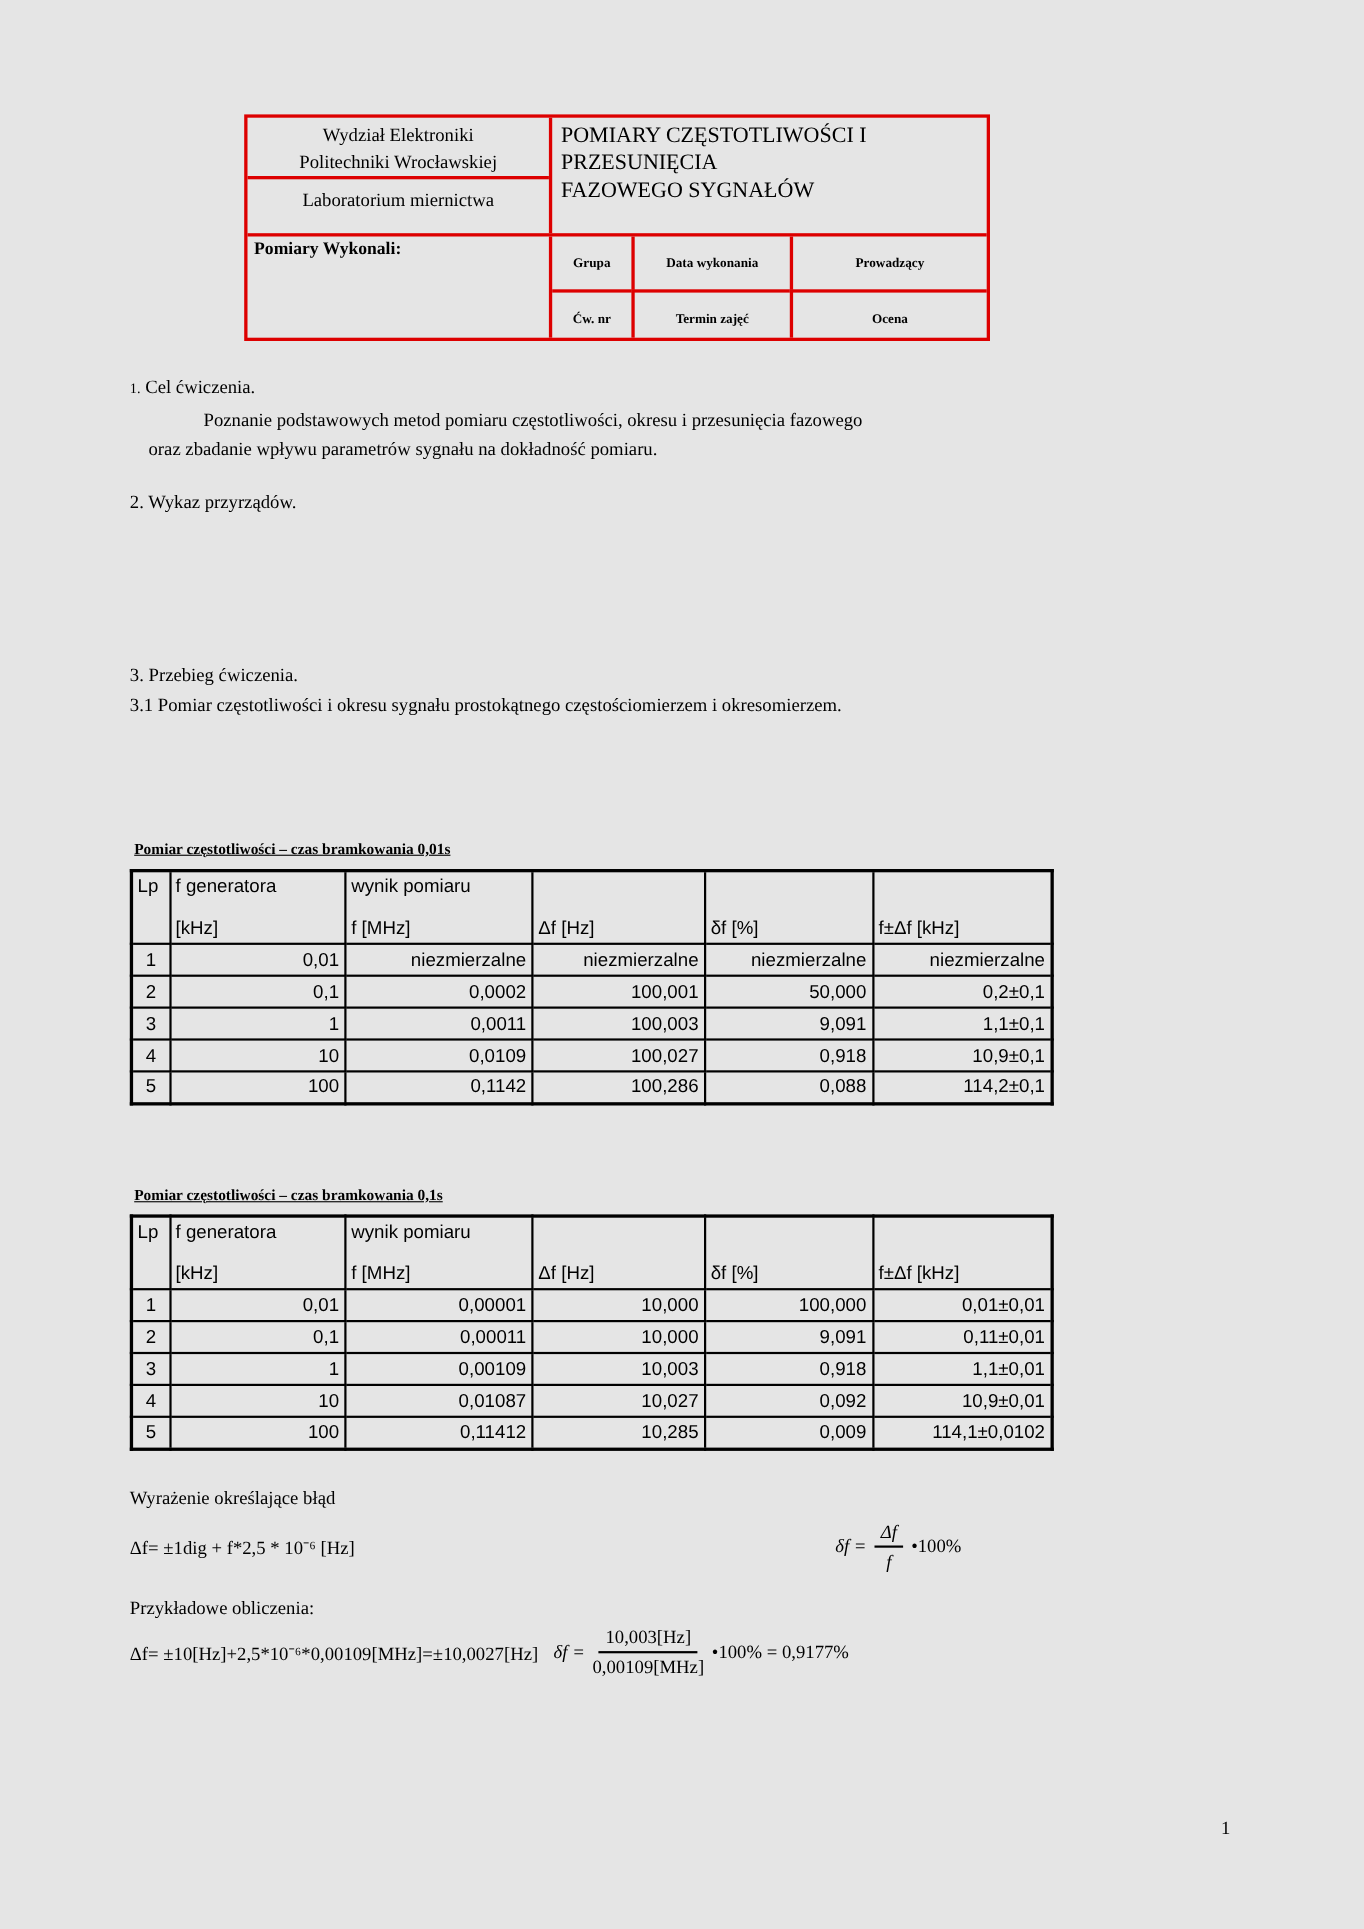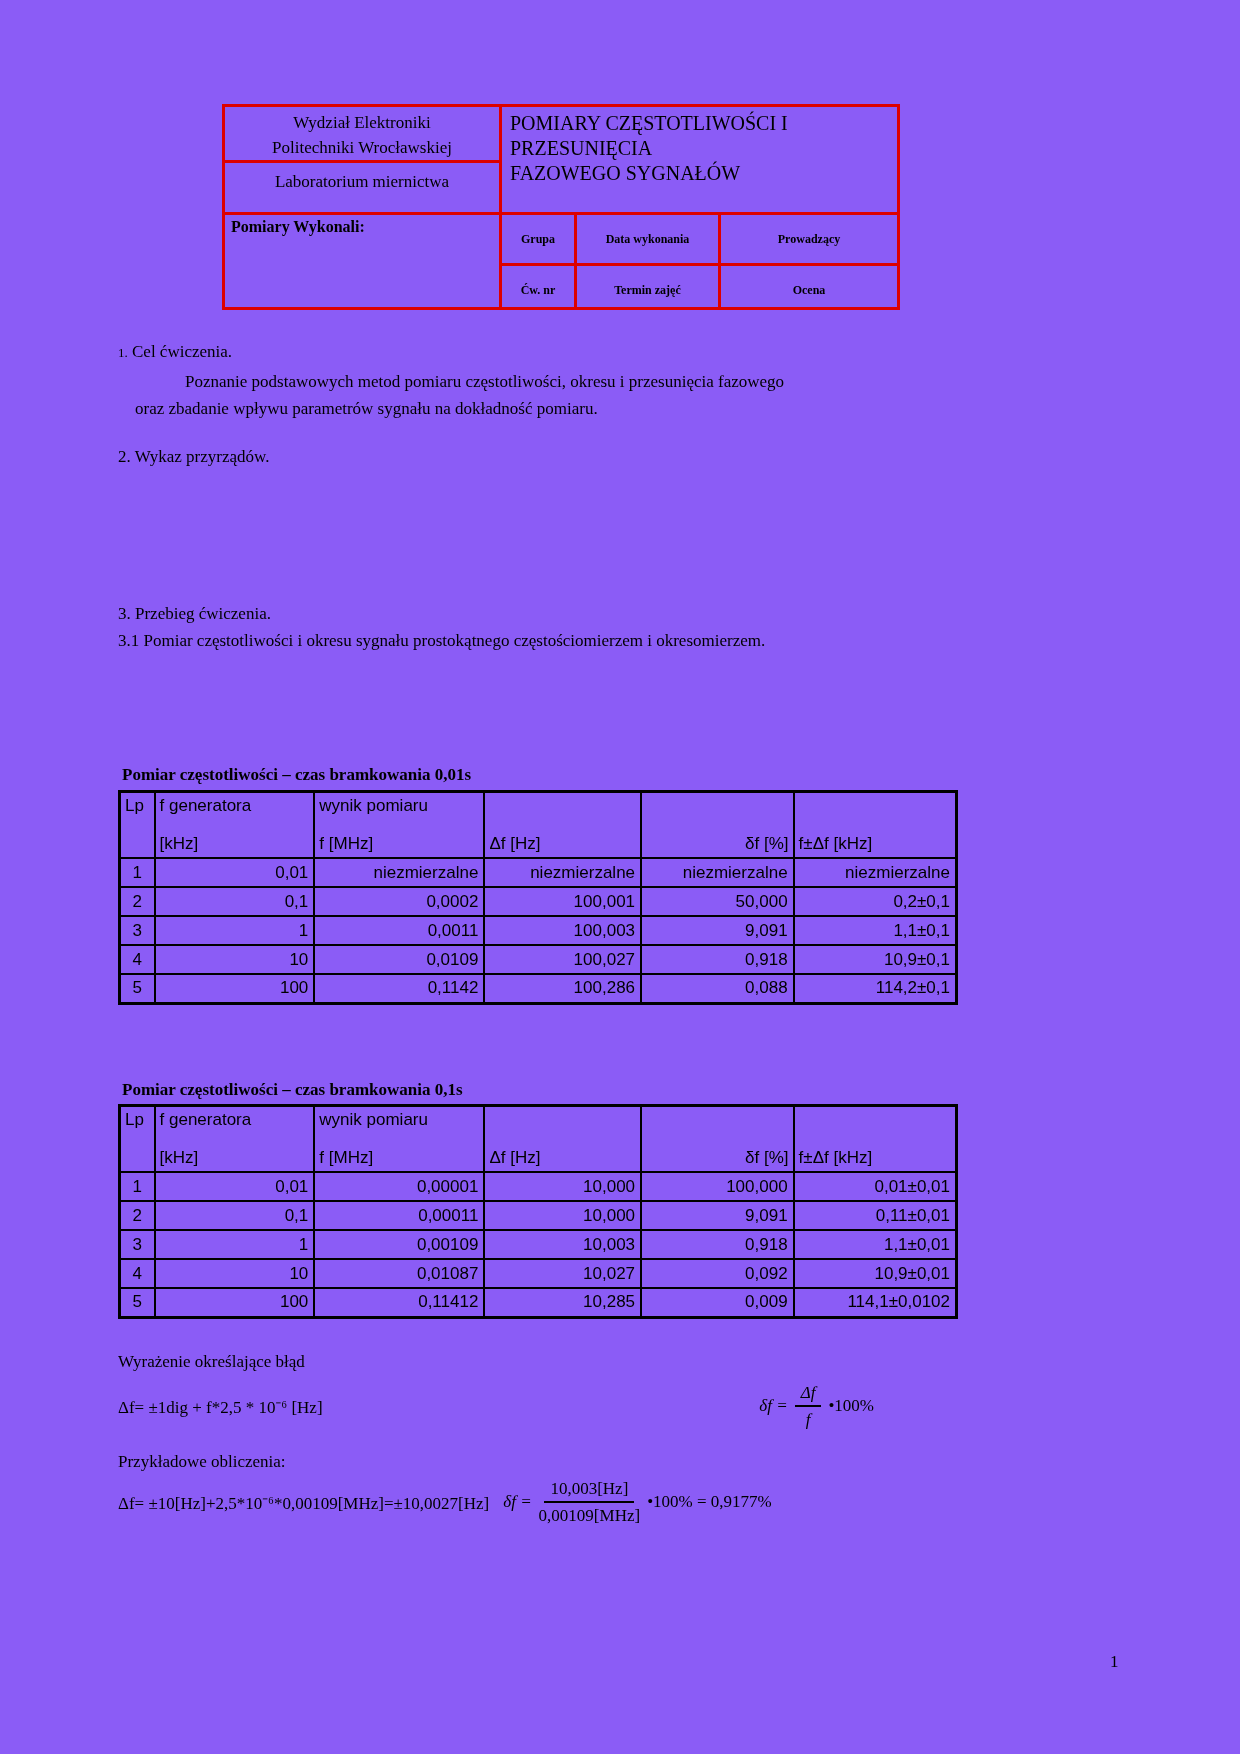--- a/index.html
+++ b/index.html
@@ -1,21 +1,21 @@
 <!DOCTYPE html>
 <html style="--red: #dd0000;"><head>
 <meta charset="utf-8">
 <style>
   * { box-sizing: border-box; margin: 0; padding: 0; }
   html,body { background:#ffffff; }
   .page {
     position: relative;
     width: 1240px;
     height: 1754px;
-    background: #8b5cf6;
+    background: #e5e5e5;
     color: #000;
     font-family: "Liberation Serif", serif;
     overflow: hidden;
   }
   :root { --red:#dd0000; }
 
   
   .hdr-table { position:absolute; left:222px; top:104px; width:678px; height:206px;
                border:3px solid var(--red); display:flex; flex-direction:column; }
   .hdr-top { display:flex; height:105px; }
@@ -31,34 +31,34 @@
   .f-cell { font-size:12px; font-weight:bold; text-align:center; padding-top:17px; }
   .f-div-l { border-left:3px solid var(--red); }
   .f-div-t { border-top:3px solid var(--red); }
 
   
   .tblock { position:absolute; font-size:17px; line-height:27px; }
   .num-small { font-size:13px; }
   .indent1 { padding-left:50px; }
 
   
-  .table-title { position:absolute; font-size:17px; font-weight:bold; }
+  .table-title { position:absolute; font-size:14px; font-weight:bold; text-decoration:underline; }
   .mtable { position:absolute; border-collapse:collapse; table-layout:fixed; width:840px;
             font-family:"Liberation Sans", sans-serif; font-size:17px; border:3px solid #000; }
   .mtable th, .mtable td { border:2px solid #000; }
   .mtable th { font-weight:normal; text-align:left; vertical-align:top; }
   .hcell { display:flex; flex-direction:column; justify-content:space-between; height:64px; padding:3px 4px; }
   .mtable td { height:29px; }
   .c-num { text-align:right; padding-right:5px; }
   .c-lp { text-align:center; }
   .mtable th:nth-child(1), .mtable td:nth-child(1) { width:34px; }
   .mtable th:nth-child(2), .mtable td:nth-child(2) { width:155px; }
   .mtable th:nth-child(3), .mtable td:nth-child(3) { width:165px; }
   .mtable th:nth-child(4), .mtable td:nth-child(4) { width:152px; }
-  .mtable th:nth-child(5), .mtable td:nth-child(5) { width:148px;text-align:right; }
+  .mtable th:nth-child(5), .mtable td:nth-child(5) { width:148px; }
   .mtable th:nth-child(6), .mtable td:nth-child(6) { width:158px; }
 
   
   .f-row1 { position:absolute; left:118px; top:1382px; width:756px; display:flex;
             justify-content:space-between; align-items:center; font-size:17px; }
   .f-row2 { position:absolute; left:118px; top:1478px; display:flex; align-items:center;
             gap:14px; font-size:17px; }
   .formula { display:inline-flex; align-items:center; gap:7px; }
   .it { font-style:italic; }
   .frac { display:inline-flex; flex-direction:column; align-items:center; line-height:1.25; }

